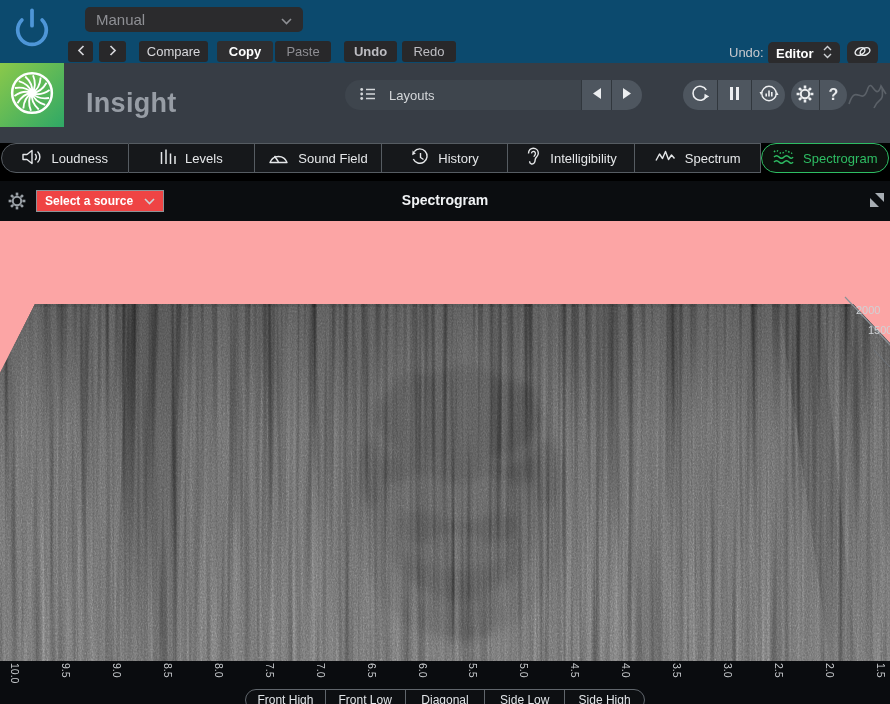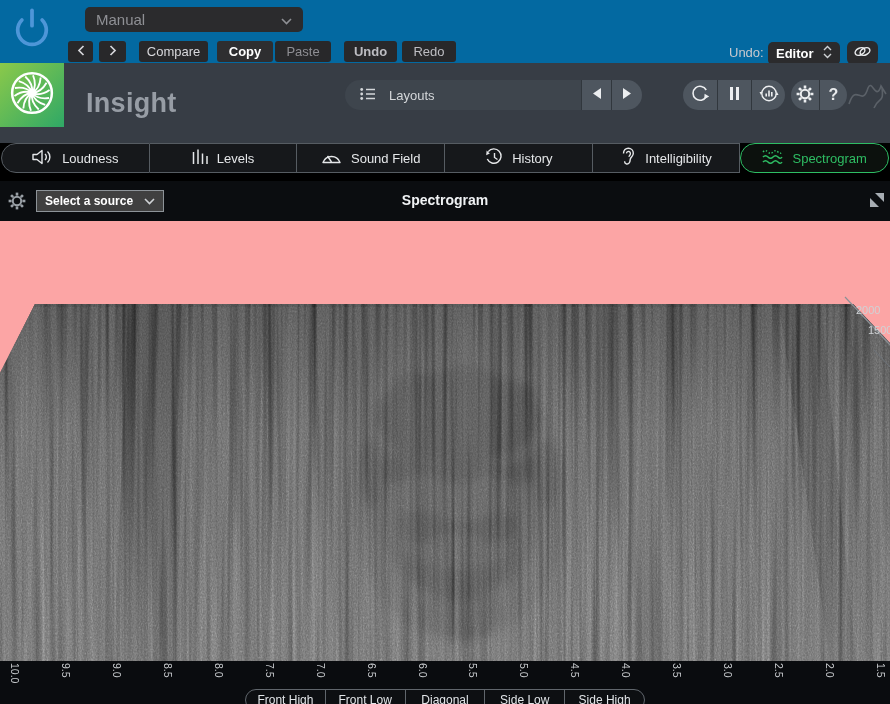--- a/index.html
+++ b/index.html
@@ -1,20 +1,20 @@
 <!DOCTYPE html>
 <html><head>
 <meta charset="utf-8">
 <style>
   html,body{margin:0;padding:0;}
   body{width:890px;height:704px;background:#000;font-family:"Liberation Sans",sans-serif;overflow:hidden;position:relative;-webkit-font-smoothing:antialiased;}
   button{font-family:inherit;cursor:pointer;}
 
   
-  .topbar{position:relative;height:63px;background:#0369a1;}
+  .topbar{position:relative;height:63px;background:#0c4a6e;}
   .power-btn{position:absolute;left:8px;top:3px;width:48px;height:54px;background:none;border:none;padding:0;}
   .preset-select{position:absolute;left:85px;top:7px;width:218px;height:25px;background:#2b2b2d;border:none;border-radius:5px;color:#8f9095;font-size:15px;display:flex;align-items:center;justify-content:space-between;padding:0 11px;box-sizing:border-box;}
   .tb-btn{position:absolute;top:41px;height:21px;background:#28282a;border:none;border-radius:3px;color:#c2c2c7;font-size:13px;display:flex;align-items:center;justify-content:center;padding:0;}
   .nav-prev{left:68px;width:25px;}
   .nav-next{left:99px;width:27px;}
   .b-compare{left:139px;width:69px;color:#d8d8dc;}
   .b-copy{left:217px;width:56px;color:#ffffff;font-weight:bold;background:#2e2e30;}
   .b-paste{left:275px;width:56px;color:#8e8e93;}
   .b-undo{left:344px;width:53px;color:#bdbdc2;font-weight:bold;}
   .b-redo{left:402px;width:54px;color:#bdbdc2;}
@@ -45,21 +45,21 @@
   .tab{flex:1;display:flex;align-items:center;justify-content:center;gap:9px;background:#16181b;border:1px solid #565c62;border-left:none;color:#e5e7e9;font-size:13px;box-sizing:border-box;padding:0;}
   .tab:first-child{border-left:1px solid #565c62;border-radius:15px 0 0 15px;}
   .tab:last-child{border-radius:0 15px 15px 0;}
   .tab svg{color:#e5e7e9;}
   .tab.active{border:1.5px solid #2ebd63;border-radius:15px;color:#2ebd63;background:#0c110d;}
   .tab.active svg{color:#2ebd63;}
 
   
   .panel-header{position:relative;height:40px;background:#0b0d10;}
   .panel-gear{position:absolute;left:7px;top:10px;background:none;border:none;padding:0;}
-  .source-select{position:absolute;left:36px;top:9px;width:128px;height:22px;border:1px solid #8d9398;background:#404040;color:#fff;font-size:12px;font-weight:bold;display:flex;align-items:center;justify-content:space-between;padding:0 8px;box-sizing:border-box;}
+  .source-select{position:absolute;left:36px;top:9px;width:128px;height:22px;border:1px solid #8d9398;background:#ef4444;color:#fff;font-size:12px;font-weight:bold;display:flex;align-items:center;justify-content:space-between;padding:0 8px;box-sizing:border-box;}
   .panel-title{position:absolute;left:0;right:0;top:11px;text-align:center;color:#f0f2f4;font-size:14px;font-weight:bold;pointer-events:none;}
   .expand-btn{position:absolute;right:5px;top:11px;background:none;border:none;padding:0;}
 
   
   .plot{position:relative;height:440px;background:#fca5a5;overflow:hidden;}
   .plot svg{position:absolute;left:0;top:0;}
   .freq-text{font-size:11px;fill:#cfd2d5;font-family:"Liberation Sans",sans-serif;}
 
   
   .axis-strip{position:relative;height:23px;background:#0a0c0f;overflow:hidden;}
@@ -298,20 +298,28 @@
       <span>History</span>
     </button>
     <button class="tab">
       <span>
         <svg width="16" height="19" viewBox="0 0 16 19">
           <path d="M3.5,6.5 C3.5,3.2 5.8,1.2 8.3,1.2 C11.2,1.2 13.3,3.4 13.3,6.2 C13.3,8.6 11.8,9.6 10.8,11 C10,12.1 10.2,13.6 9.8,14.9 C9.3,16.6 7.6,17.4 6.2,16.8 C5.1,16.3 4.5,15.3 4.6,14.2" fill="none" stroke="currentColor" stroke-width="1.4"></path>
           <path d="M6.5,6.3 C6.7,4.9 7.8,4.2 8.9,4.5 C10.1,4.8 10.7,6 10.3,7.3 C10,8.3 9.2,8.8 8.8,9.8" fill="none" stroke="currentColor" stroke-width="1.3"></path>
         </svg>
       </span>
       <span>Intelligibility</span>
+    </button>
+    <button class="tab">
+      <span>
+        <svg width="21" height="13" viewBox="0 0 21 13">
+          <polyline points="1,10.5 4.5,4 7.5,8.5 10.5,1.5 13.5,9.5 16.5,5 19.5,8.5" fill="none" stroke="currentColor" stroke-width="1.4" stroke-linejoin="round"></polyline>
+        </svg>
+      </span>
+      <span>Spectrum</span>
     </button>
     <button class="tab active">
       <span>
         <svg width="21" height="16" viewBox="0 0 21 16">
           <path d="M1,3 q2.5,-2.6 5,0 t5,0 t5,0 t4,0" fill="none" stroke="currentColor" stroke-width="1.5" stroke-dasharray="1.4,1.8"></path>
           <path d="M1,8 q2.5,-2.6 5,0 t5,0 t5,0 t4,0" fill="none" stroke="currentColor" stroke-width="1.5"></path>
           <path d="M1,13 q2.5,-2.6 5,0 t5,0 t5,0 t4,0" fill="none" stroke="currentColor" stroke-width="1.5"></path>
         </svg>
       </span>
       <span>Spectrogram</span>

